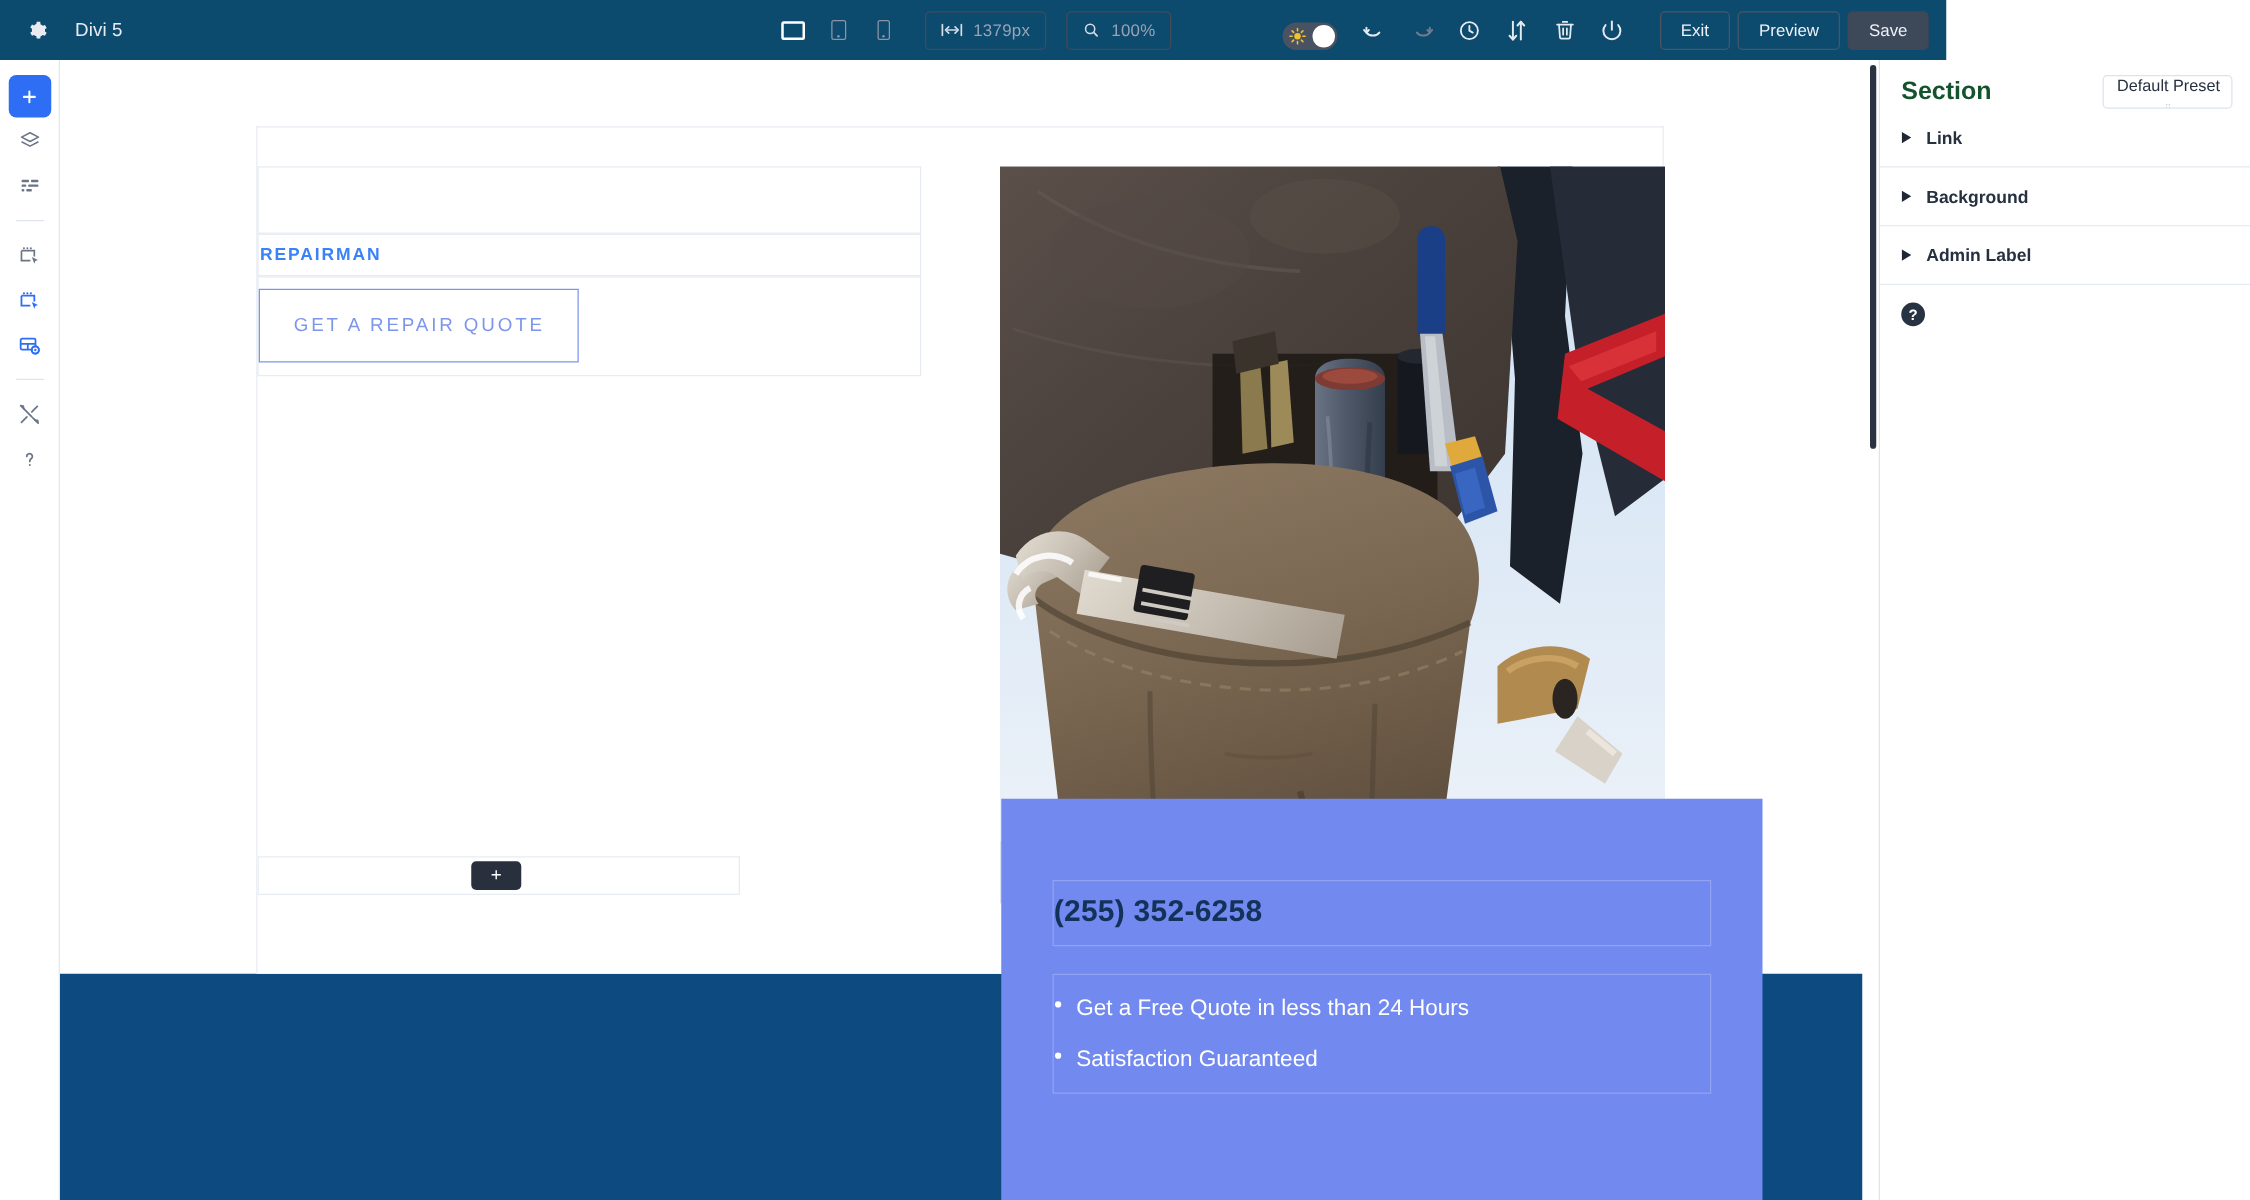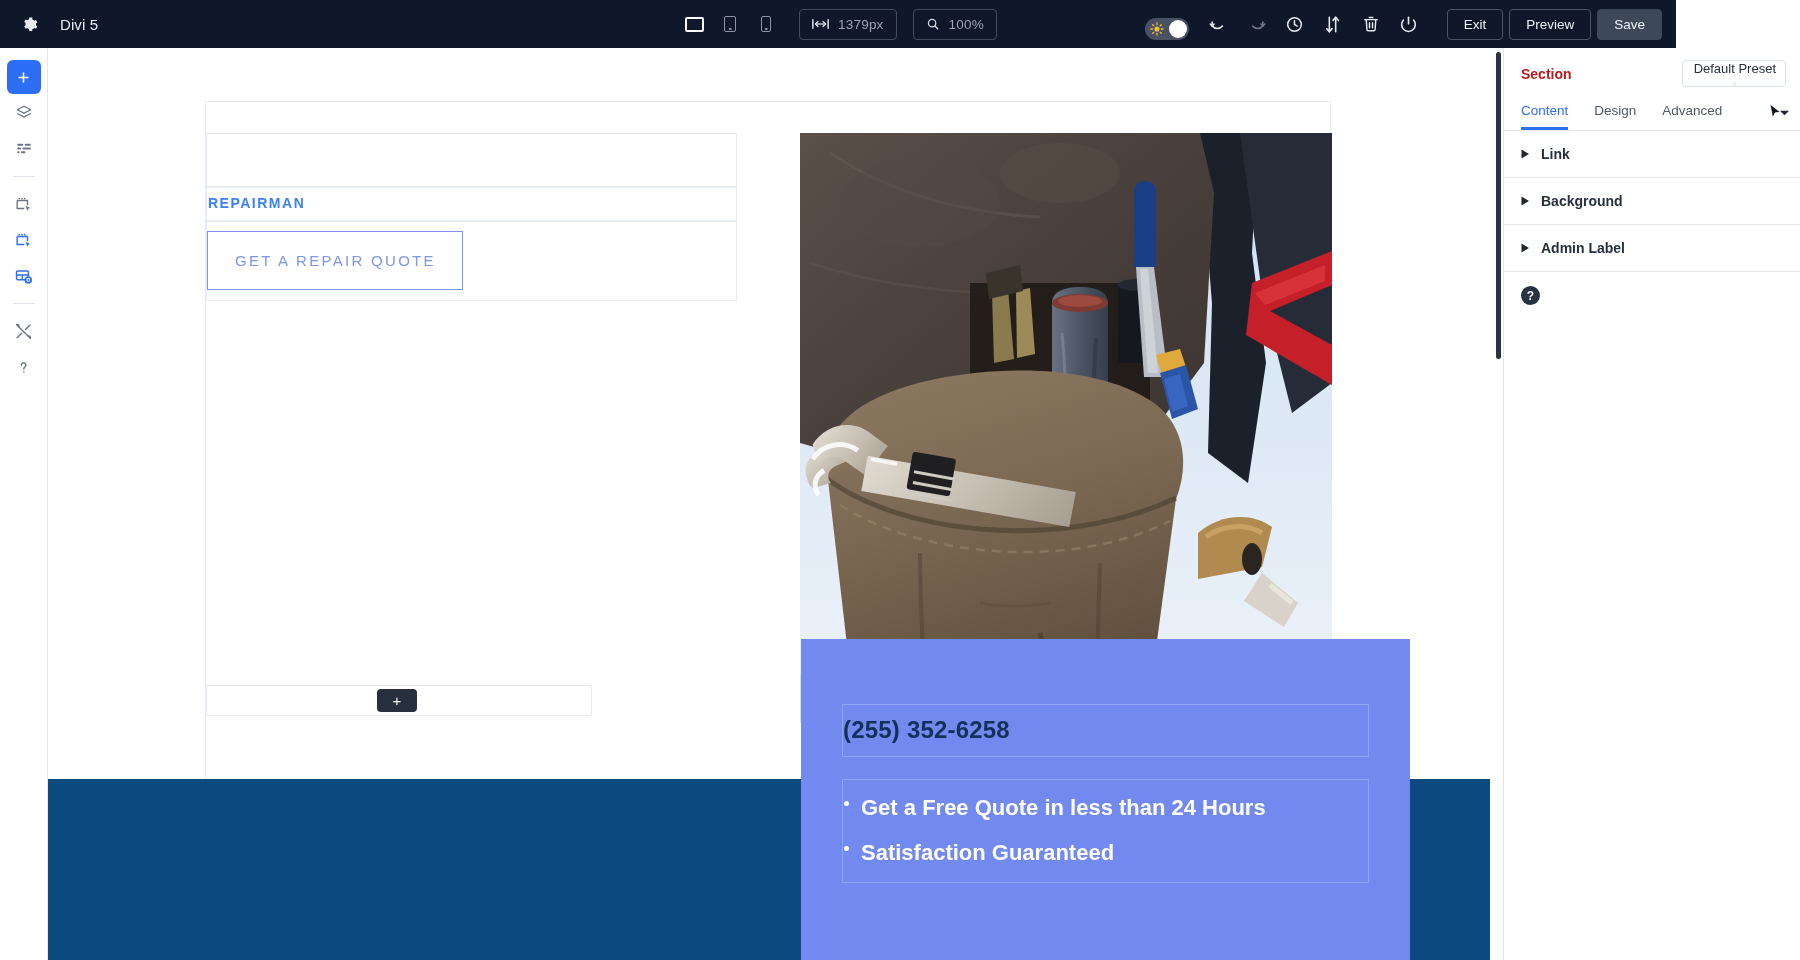--- a/index.html
+++ b/index.html
@@ -6,22 +6,22 @@
   html, body {
     width: 1800px; height: 960px;
     overflow: hidden;
     background: #ffffff;
     font-family: "Liberation Sans", sans-serif;
   }
 
   
   #topbar {
     position: absolute; top: 0; left: 0;
-    width: 1676px; height: 48px;
-    background: #0f172a;
+    width: 1557px; height: 48px;
+    background: #0c4a6e;
     display: flex; align-items: center;
     z-index: 100;
   }
   .tb-left { display: flex; align-items: center; padding-left: 14px; }
   .gear-btn {
     width: 30px; height: 30px;
     display: flex; align-items: center; justify-content: center;
     cursor: pointer;
   }
   .app-title {
@@ -215,22 +215,22 @@
     color: #ffffff; font-size: 45px; font-weight: bold;
     letter-spacing: -.5px; line-height: 1.05;
   }
   .q-phone-blk { padding: 11px 0 12px 0; margin-top: 30px; }
   .q-phone {
     color: #14315a; font-size: 24px; font-weight: bold; letter-spacing: .2px;
   }
   .q-list-blk { padding: 12px 0 13px 0; margin-top: 22px; }
   .q-list { list-style: none; }
   .q-list li {
-    color: #ffffff; font-size: 22px; line-height: 1.0;
-    padding: 5px 0 5px 18px; position: relative; font-weight: bold;
+    color: #ffffff; font-size: 18px; line-height: 1.0;
+    padding: 5px 0 5px 18px; position: relative;
   }
   .q-list li + li { margin-top: 13px; }
   .q-list li::before {
     content: ""; position: absolute; left: 1px; top: 9px;
     width: 5px; height: 5px; border-radius: 50%; background: #ffffff;
   }
 
   
   #rightpanel {
     position: absolute; top: 48px; right: 0;
@@ -251,21 +251,21 @@
   .panel-kicker { color: #9aa3b2; font-size: 13.5px; }
   .panel-close {
     margin-left: auto; width: 22px; height: 22px;
     display: flex; align-items: center; justify-content: center;
     cursor: pointer;
   }
   .panel-row2 {
     display: flex; align-items: center;
     padding: 12px 14px 0 17px;
   }
-  .panel-title { color: #b91c1c; font-size: 14px; font-weight: bold; }
+  .panel-title { color: #14532d; font-size: 20px; font-weight: bold; }
   .preset-btn {
     margin-left: auto;
     display: flex; align-items: center; gap: 7px;
     height: 27px; padding: 0 9px 0 11px;
     border: 1px solid #dde3ec; border-radius: 4px;
     color: #26303f; font-size: 13px; cursor: pointer; background:#fff;flex-direction:column;
   }
   .panel-tabs {
     display: flex; align-items: flex-end;
     padding: 16px 10px 0 17px;
@@ -631,35 +631,20 @@
           <rect x="0" y="12.4" width="1.6" height="3.6"></rect>
             <rect x="0" y="14.4" width="4" height="1.6"></rect>
           <rect x="14.4" y="12.4" width="1.6" height="3.6"></rect>
             <rect x="12" y="14.4" width="4" height="1.6"></rect>
           <rect x="6" y="7.2" width="4" height="1.6"></rect>
         </g>
       </svg>
     </span>
   </div>
 
-  <div class="panel-tabs">
-    <span class="ptab active">Content</span>
-    <span class="ptab">Design</span>
-    <span class="ptab">Advanced</span>
-    <span class="tabs-caret">
-      <svg width="11" height="8" viewBox="0 0 12 8">
-          <path d="M1 1.5L6 6.5L11 1.5" fill="#1e2733"></path>
-        </svg>
-    </span>
-    <span class="cursor-arrow">
-      <svg width="13" height="17" viewBox="0 0 13 17">
-        <path d="M1 1l10.5 8.3-4.9.5-.6.3L3.7 15 1 1z" fill="#10151d" stroke="#ffffff" stroke-width=".8"></path>
-      </svg>
-    </span>
-  </div>
 
   <div class="acc-row">
     <svg width="9" height="10" viewBox="0 0 9 10">
       <path d="M0.5 0.5L8 5L0.5 9.5z" fill="#1e2733"></path>
     </svg>
     <span class="acc-label">Link</span>
   </div>
   <div class="acc-row">
     <svg width="9" height="10" viewBox="0 0 9 10">
       <path d="M0.5 0.5L8 5L0.5 9.5z" fill="#1e2733"></path>

